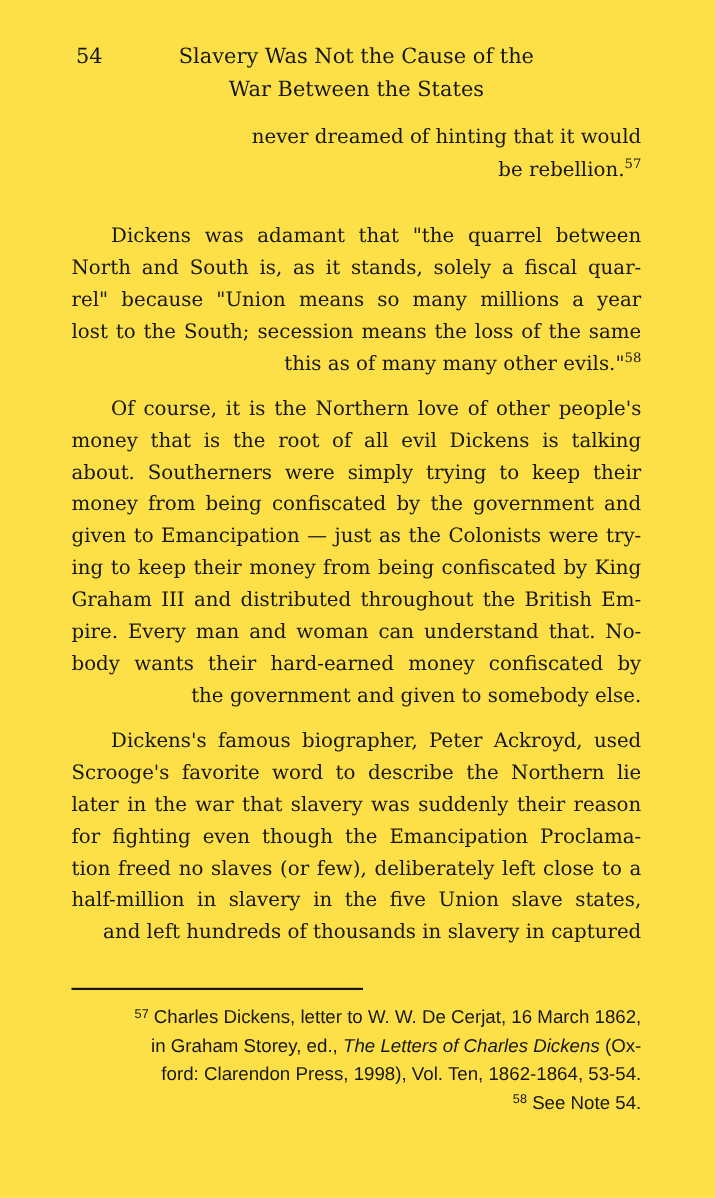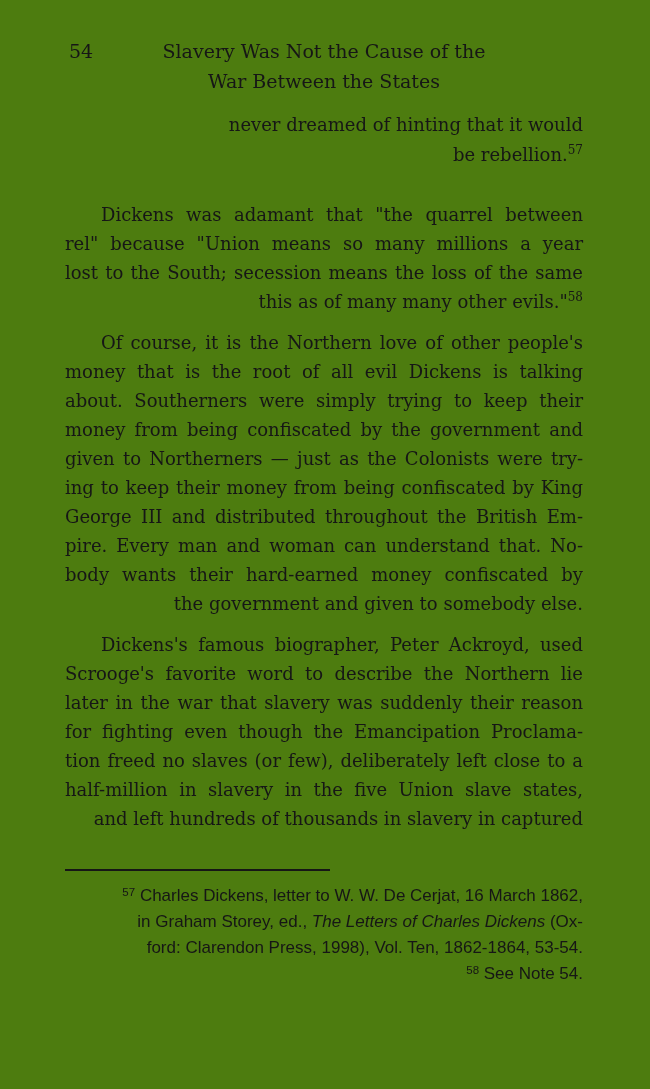--- a/index.html
+++ b/index.html
@@ -6,21 +6,21 @@
     margin: 0;
     padding: 0;
     background: #ffffff;
   }
   .page {
     position: relative;
     width: 650px;
     height: 1089px;
     box-sizing: border-box;
     padding: 36px 67px 0 65px;
-    background: #4d7c0f;
+    background: #fde047;
     color: #161616;
     font-family: "DejaVu Serif", serif;
     overflow: hidden;
   }
   
   .header {
     position: relative;
     text-align: center;
     font-size: 19px;
     line-height: 30px;
@@ -90,32 +90,33 @@
   </div>
 
   <blockquote class="quote">
       <div class="line"><span>never dreamed of hinting that it would</span></div>
       <div class="line"><span>be rebellion.</span><sup class="sup">57</sup></div>
     </blockquote>
 
   <main class="bodytext">
       <div class="para">
         <div class="line just"><span>Dickens was adamant that "the quarrel between</span></div>
+        <div class="line just"><span>North and South is, as it stands, solely a fiscal quar-</span></div>
         <div class="line just"><span>rel" because "Union means so many millions a year</span></div>
         <div class="line just"><span>lost to the South; secession means the loss of the same</span></div>
         <div class="line"><span>this as of many many other evils."</span><sup class="sup">58</sup></div>
       </div>
       <div class="para">
         <div class="line just"><span>Of course, it is the Northern love of other people's</span></div>
         <div class="line just"><span>money that is the root of all evil Dickens is talking</span></div>
         <div class="line just"><span>about. Southerners were simply trying to keep their</span></div>
         <div class="line just"><span>money from being confiscated by the government and</span></div>
-        <div class="line just"><span>given to Northerners — just as the Colonists were try-</span></div>
+        <div class="line just"><span>given to Emancipation — just as the Colonists were try-</span></div>
         <div class="line just"><span>ing to keep their money from being confiscated by King</span></div>
-        <div class="line just"><span>George III and distributed throughout the British Em-</span></div>
+        <div class="line just"><span>Graham III and distributed throughout the British Em-</span></div>
         <div class="line just"><span>pire. Every man and woman can understand that. No-</span></div>
         <div class="line just"><span>body wants their hard-earned money confiscated by</span></div>
         <div class="line"><span>the government and given to somebody else.</span></div>
       </div>
       <div class="para">
         <div class="line just"><span>Dickens's famous biographer, Peter Ackroyd, used</span></div>
         <div class="line just"><span>Scrooge's favorite word to describe the Northern lie</span></div>
         <div class="line just"><span>later in the war that slavery was suddenly their reason</span></div>
         <div class="line just"><span>for fighting even though the Emancipation Proclama-</span></div>
         <div class="line just"><span>tion freed no slaves (or few), deliberately left close to a</span></div>

